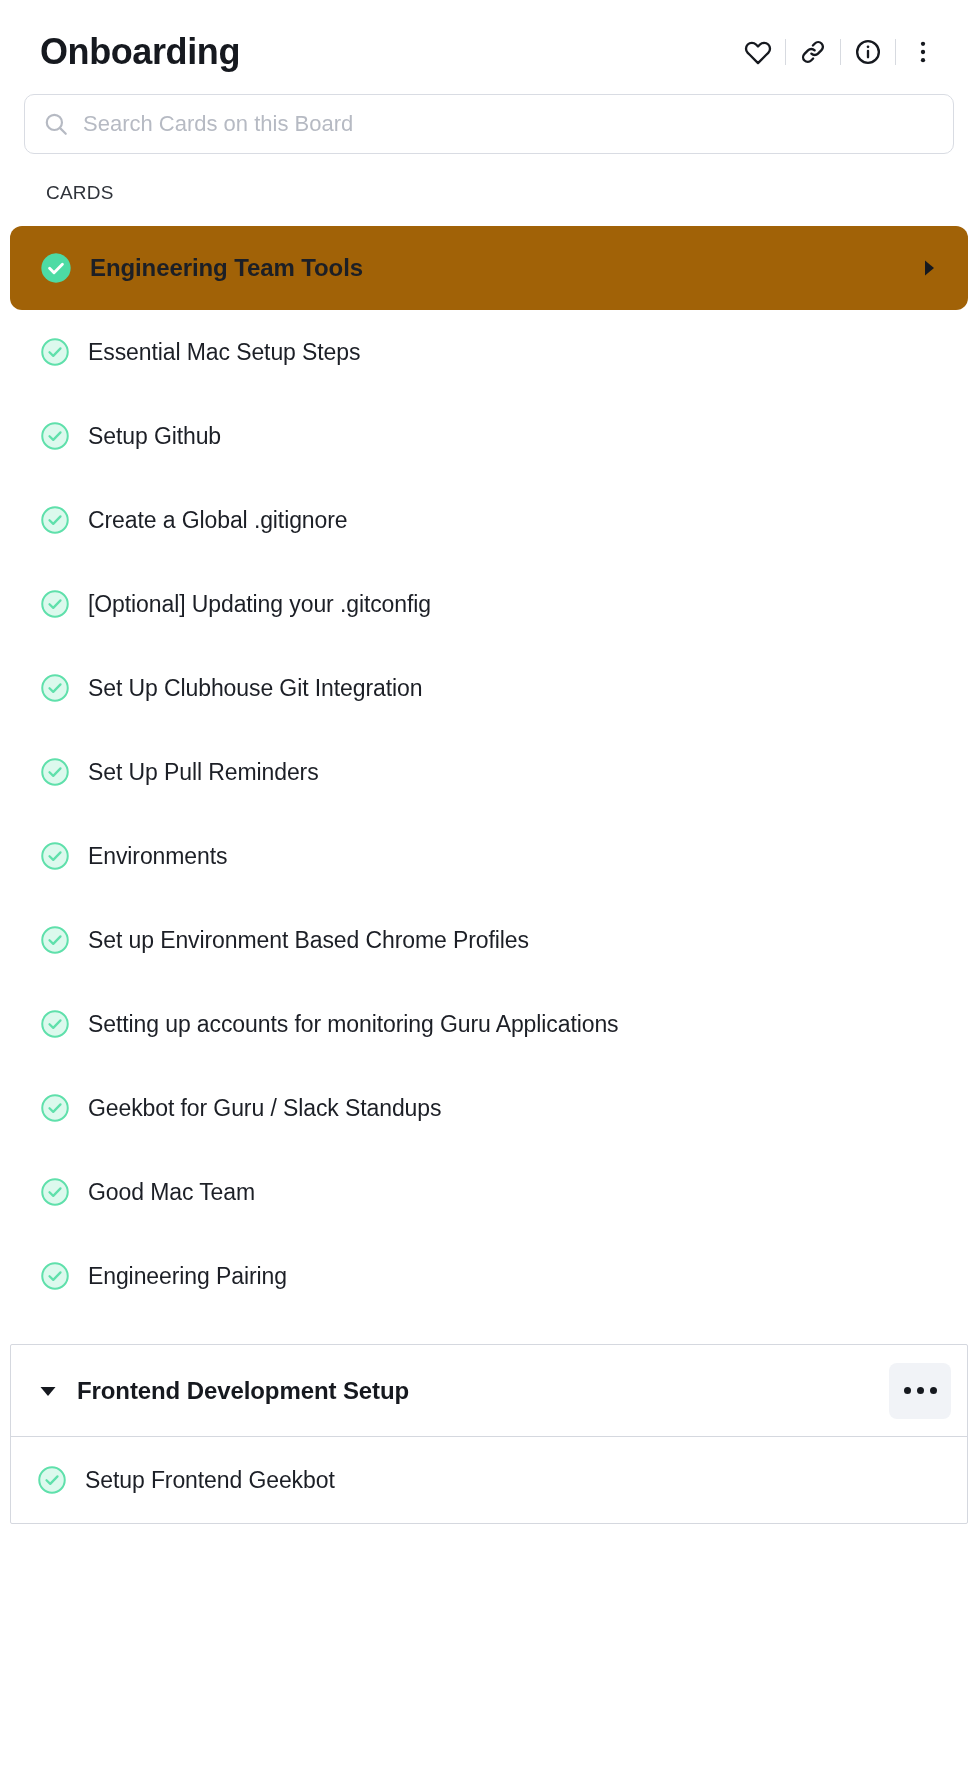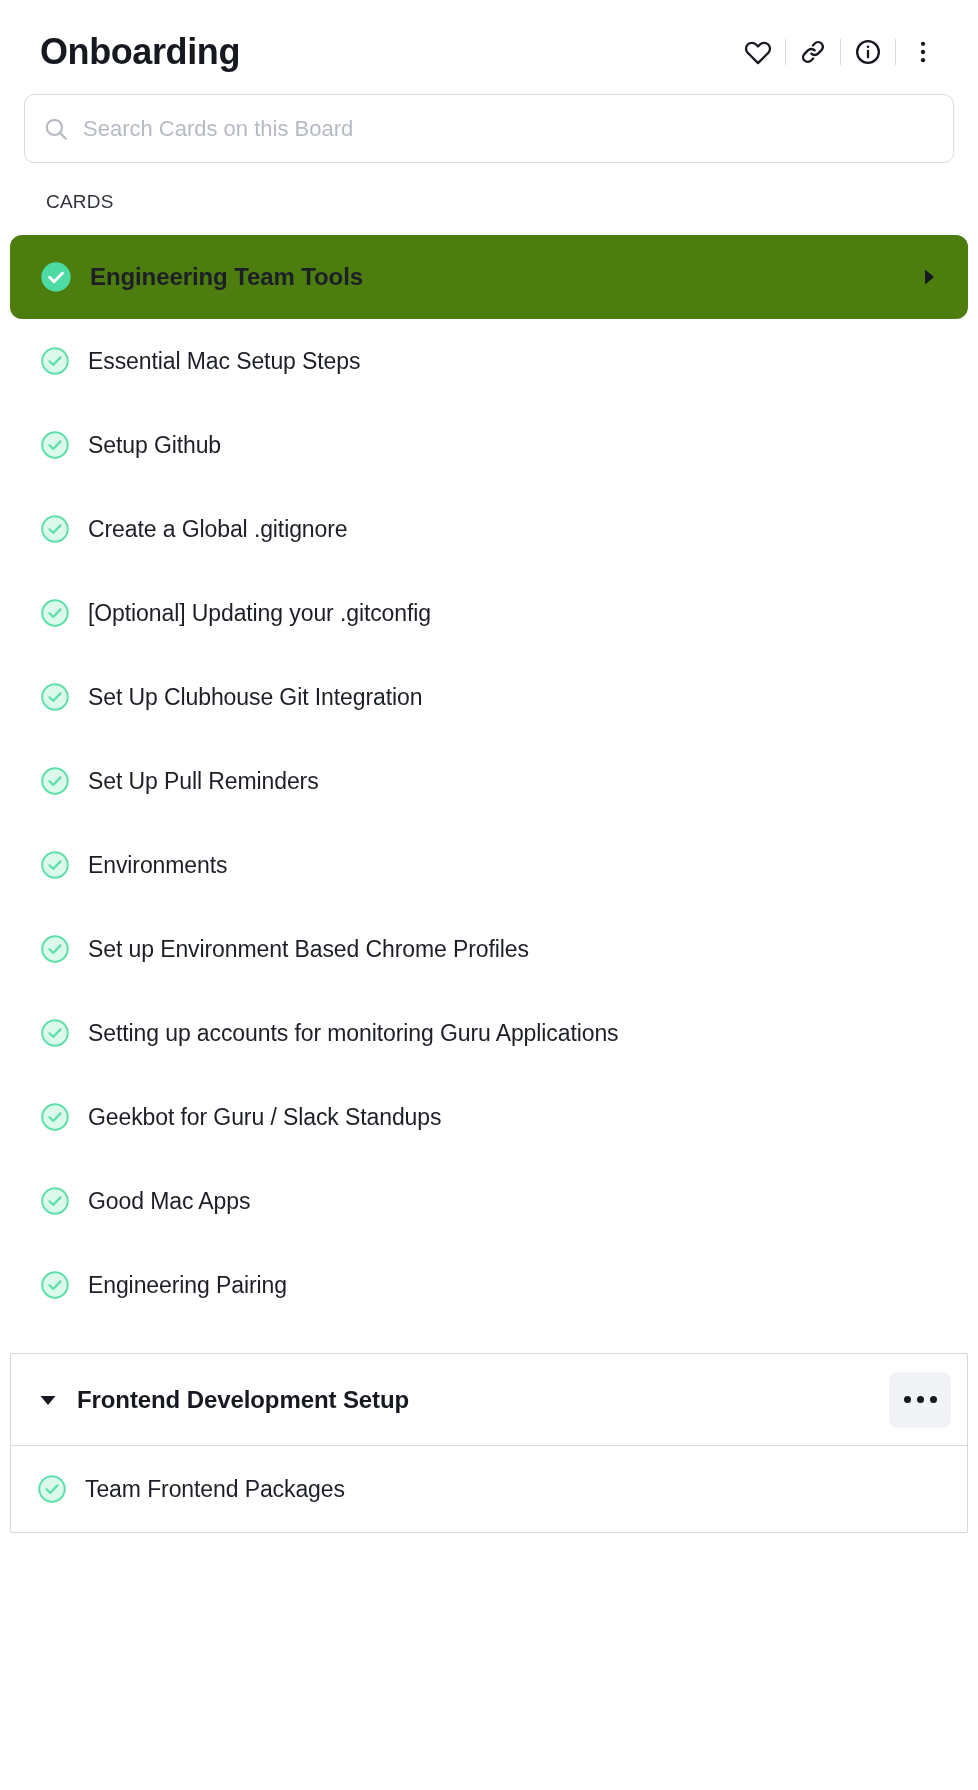--- a/index.html
+++ b/index.html
@@ -54,21 +54,21 @@
     background: #d7dae0;
     margin: 0 6px;
   }
   .hdr-btn svg { display: block; }
 
   
   .search-wrap { padding: 16px 24px 0 24px; }
   .search-box {
     display: flex;
     align-items: center;
-    height: 69px;
+    height: 60px;
     border: 1px solid #d9dce3;
     border-radius: 10px;
     background: #ffffff;
     padding: 0 18px;
   }
   .search-box .s-icon { flex: 0 0 auto; margin-right: 14px; display:flex; }
   .search-input {
     flex: 1 1 auto;
     border: none;
     outline: none;
@@ -109,21 +109,21 @@
 
   .card-item {
     display: flex;
     align-items: center;
     height: 84px;
     padding-left: 40px;
     padding-right: 28px;
     cursor: pointer;
   }
   .card-item.active {
-    background: #4d7c0f;
+    background: #a16207;
     border-radius: 12px;
     margin: 0 10px;
     padding-left: 30px;
   }
   .card-item .check { flex: 0 0 auto; margin-right: 18px; display: flex; }
   .card-item .c-label {
     font-size: 23px;
     color: #1c1f26;
     letter-spacing: -0.1px;
     white-space: nowrap;
@@ -359,21 +359,21 @@
         </span>
         <span class="c-label">Geekbot for Guru / Slack Standups</span>
       </div>
       <div class="card-item">
         <span class="check">
           <svg width="30" height="30" viewBox="0 0 24 24" fill="none">
             <circle cx="12" cy="12" r="10.2" fill="#dcf9ed" stroke="#5fe0ab" stroke-width="1.6"></circle>
             <path d="M7.6 12.2 L10.6 15.1 L16.4 9.1" fill="none" stroke="#5fe0ab" stroke-width="1.8" stroke-linecap="round" stroke-linejoin="round"></path>
           </svg>
         </span>
-        <span class="c-label">Good Mac Apps</span>
+        <span class="c-label">Good Mac Team</span>
       </div>
       <div class="card-item">
         <span class="check">
           <svg width="30" height="30" viewBox="0 0 24 24" fill="none">
             <circle cx="12" cy="12" r="10.2" fill="#dcf9ed" stroke="#5fe0ab" stroke-width="1.6"></circle>
             <path d="M7.6 12.2 L10.6 15.1 L16.4 9.1" fill="none" stroke="#5fe0ab" stroke-width="1.8" stroke-linecap="round" stroke-linejoin="round"></path>
           </svg>
         </span>
         <span class="c-label">Engineering Pairing</span>
       </div>
@@ -395,18 +395,18 @@
       </button>
     </div>
     <div id="section-items">
         <div class="section-item">
           <span class="check">
             <svg width="30" height="30" viewBox="0 0 24 24" fill="none">
               <circle cx="12" cy="12" r="10.2" fill="#dcf9ed" stroke="#5fe0ab" stroke-width="1.6"></circle>
               <path d="M7.6 12.2 L10.6 15.1 L16.4 9.1" fill="none" stroke="#5fe0ab" stroke-width="1.8" stroke-linecap="round" stroke-linejoin="round"></path>
             </svg>
           </span>
-          <span class="c-label">Team Frontend Packages</span>
+          <span class="c-label">Setup Frontend Geekbot</span>
         </div>
       </div>
   </div>
 
 </div>
 
 </body></html>

